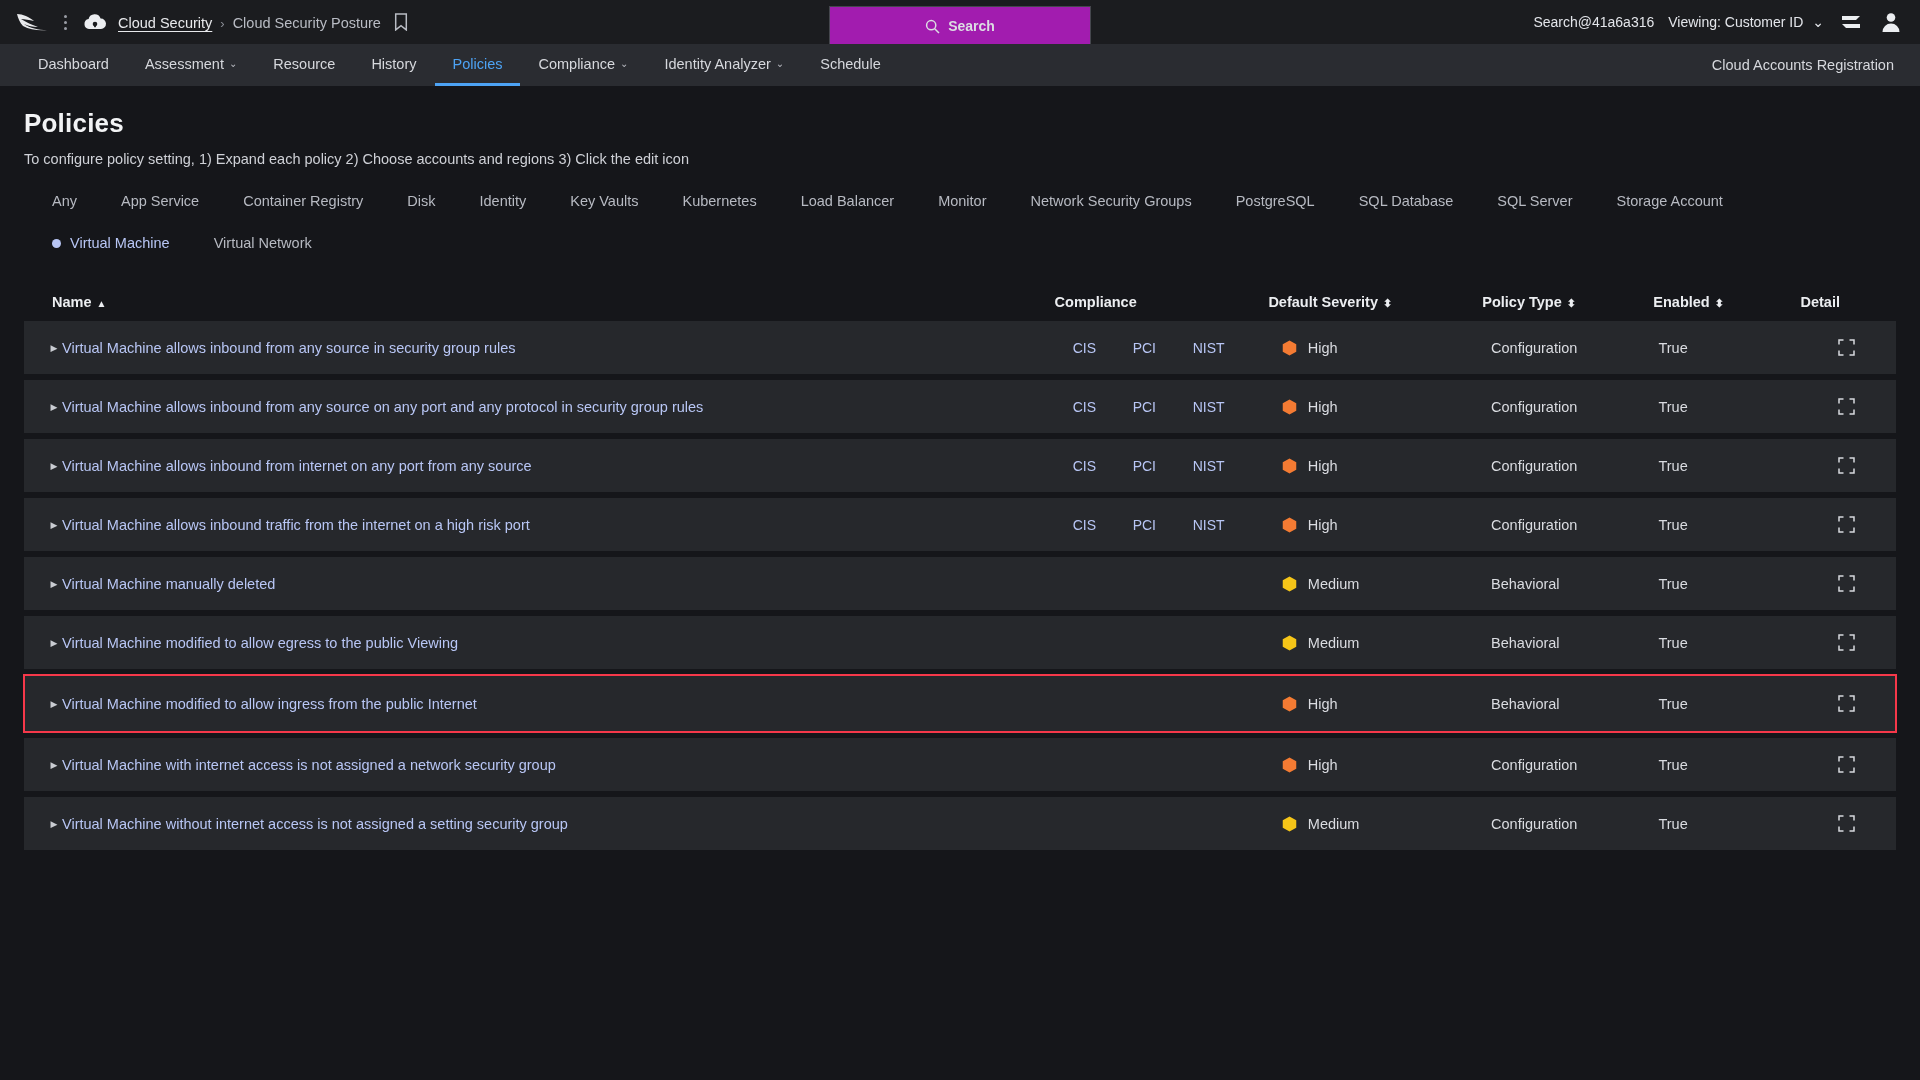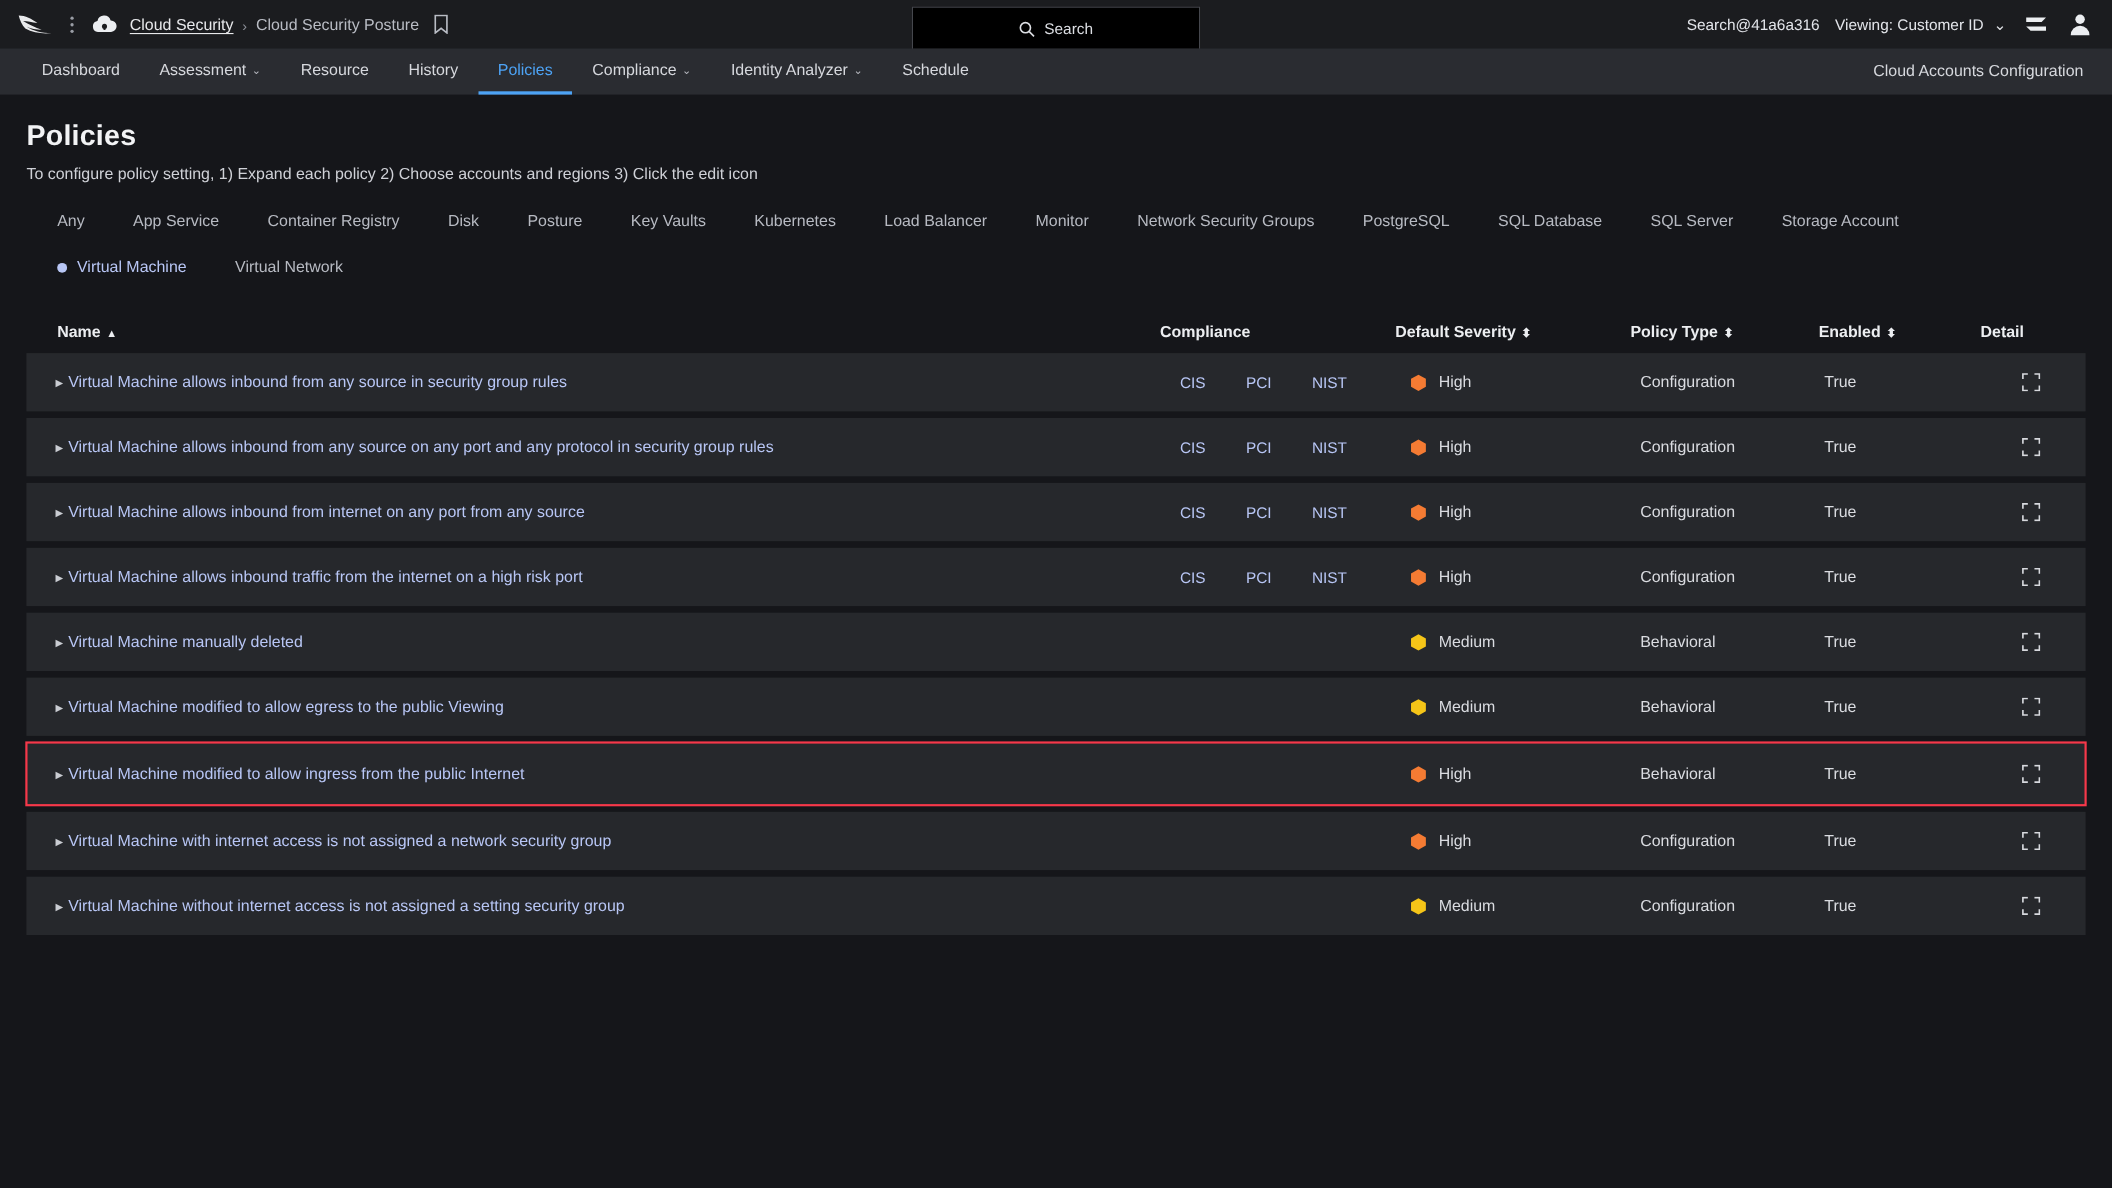--- a/index.html
+++ b/index.html
@@ -27,22 +27,22 @@
   .cloud-ico { margin-left: 8px; width: 26px; height: 26px; display: flex; align-items: center; justify-content: center; }
   .crumbs { display: flex; align-items: flex-end; margin-left: 10px; font-size: 14.5px; }
   .crumb-link { color: #e8e9ec; text-decoration: underline; text-underline-offset: 3px; }
   .crumb-sep { color: #8b8e96; margin: 0 8px; font-size: 13px; }
   .crumb-cur { color: #b9bcc4; }
   .bookmark-ico { margin-left: 12px; width: 16px; height: 18px; }
 
   .searchbox {
     position: absolute; left: 50%; transform: translateX(-50%);
     top: 6px; width: 262px; height: 40px;
-    border: 1px solid #45474d; background: #000000;
-    display: flex; align-items: center; justify-content: center; gap: 8px;
+    border: 1px solid #45474d; background: #a21caf;
+    display: flex; align-items: center; justify-content: center; gap: 8px; font-weight: bold;
   }
   .searchbox span { font-size: 14px; color: #dcdee3; }
 
   .topright {
     margin-left: auto; display: flex; align-items: center; gap: 14px;
     font-size: 14px; color: #e3e5ea;
   }
   .tr-viewing { color: #e3e5ea; }
   .chev { display: inline-block; margin-left: 5px; }
   .switch-ico, .user-ico { width: 26px; height: 26px; display:flex; align-items:center; justify-content:center;}
@@ -218,21 +218,21 @@
         <span class="chev"> ⌄</span>
       </div>
       <div class="navitem">
         <span>Identity Analyzer</span>
         <span class="chev"> ⌄</span>
       </div>
       <div class="navitem">
         <span>Schedule</span>
       </div>
     </div>
-  <div class="nav-right">Cloud Accounts Configuration</div>
+  <div class="nav-right">Cloud Accounts Registration</div>
 </div>
 
 <div class="page">
   <div class="page-title">Policies</div>
   <div class="page-sub">To configure policy setting, 1) Expand each policy 2) Choose accounts and regions 3) Click the edit icon</div>
 
 
   <div class="services" id="services">
       <div class="svc">
         <span>Any</span>
@@ -240,21 +240,21 @@
       <div class="svc">
         <span>App Service</span>
       </div>
       <div class="svc">
         <span>Container Registry</span>
       </div>
       <div class="svc">
         <span>Disk</span>
       </div>
       <div class="svc">
-        <span>Posture</span>
+        <span>Identity</span>
       </div>
       <div class="svc">
         <span>Key Vaults</span>
       </div>
       <div class="svc">
         <span>Kubernetes</span>
       </div>
       <div class="svc">
         <span>Load Balancer</span>
       </div>

